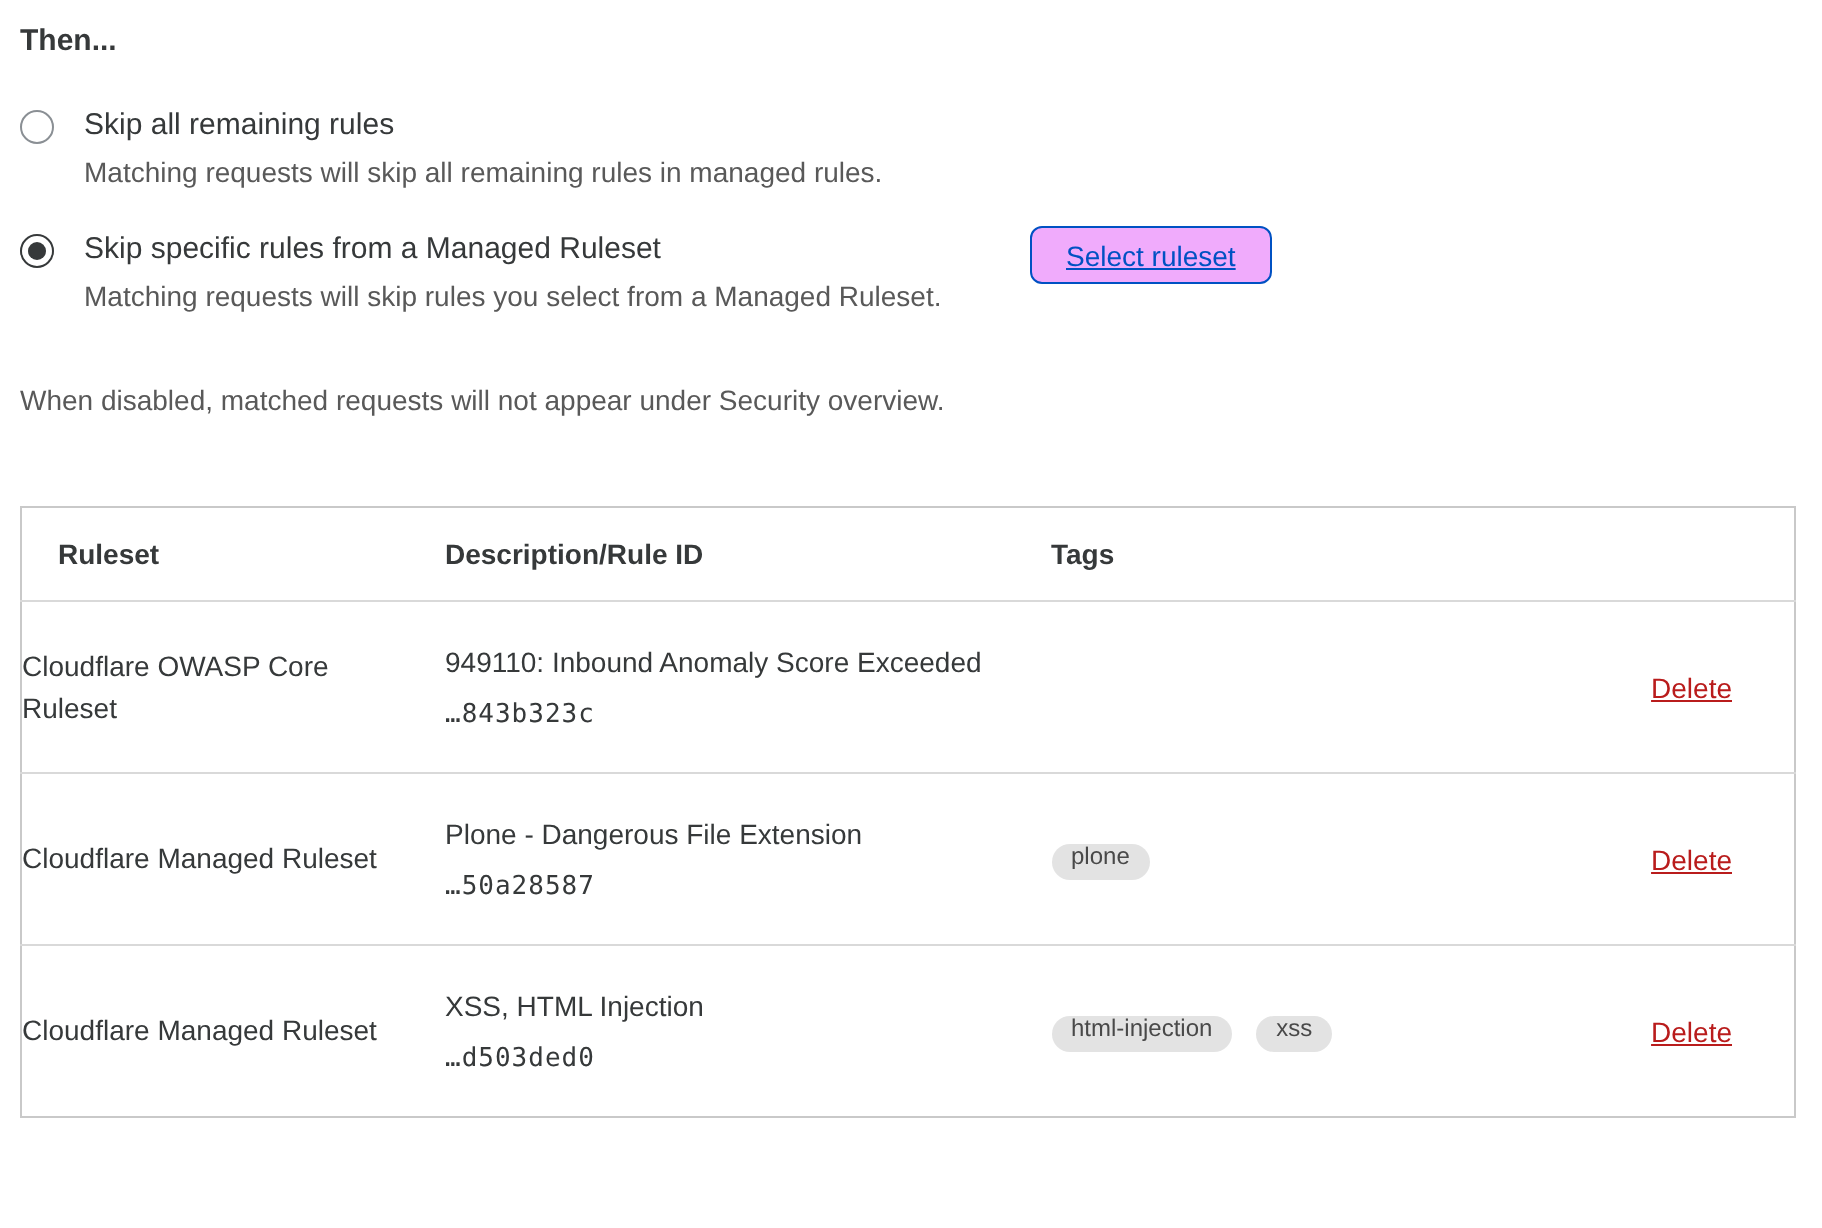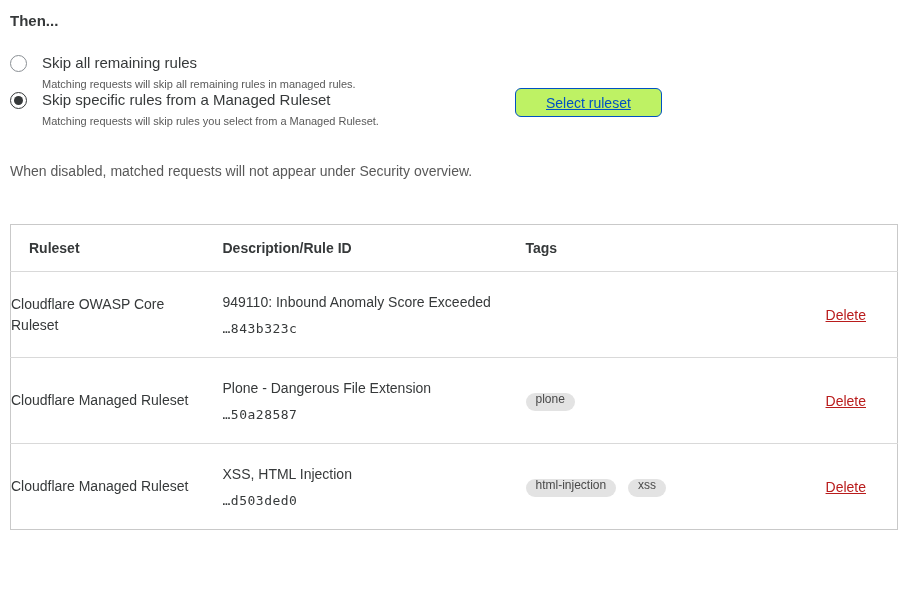--- a/index.html
+++ b/index.html
@@ -16,21 +16,21 @@
     font-weight: 700;
     color: #36393a;
   }
   .then-heading { margin-bottom: 25px; }
 
   
   .option-row {
     display: flex;
     align-items: flex-start;
     gap: 15px;
-    margin-bottom: 1px;
+    margin-bottom: 22px;
   }
   .radio {
     flex: 0 0 auto;
     width: 17px; height: 17px;
     border-radius: 50%;
     border: 1px solid #8a8f94;
     background: #fff;
     margin-top: 1px;
     position: relative;
     cursor: pointer;
@@ -39,35 +39,35 @@
   .radio.selected::after {
     content: "";
     position: absolute;
     left: 3px; top: 3px;
     width: 9px; height: 9px;
     border-radius: 50%;
     background: #36393a;
   }
   .option-text { flex: 1 1 auto; }
   .option-label { font-size: 15px; color: #36393a; cursor: pointer; }
-  .option-desc { font-size: 11px; color: #595959; margin-top: 7px; }
+  .option-desc { font-size: 14px; color: #595959; margin-top: 7px; }
 
   .option-with-button { display: flex; align-items: flex-start; }
   .option-with-button .option-row { flex: 0 0 505px; margin-bottom: 0; }
 
   .select-ruleset-btn {
     margin-top: -3px;
     border: 1px solid #0051c3;
-    background: #bef264;
+    background: #f0abfc;
     color: #0051c3;
     font-family: "Liberation Sans", sans-serif;
     font-size: 14px;
     text-decoration: underline;
     border-radius: 6px;
-    padding: 6px 30px;
+    padding: 6px 17px;
     height: 29px;
     cursor: pointer;
   }
 
   
   .log-section { margin-top: 36px; }
   .log-row { display: flex; align-items: center; gap: 12px; }
   .log-label { font-size: 15px; color: #36393a; }
   .toggle {
     position: relative;

